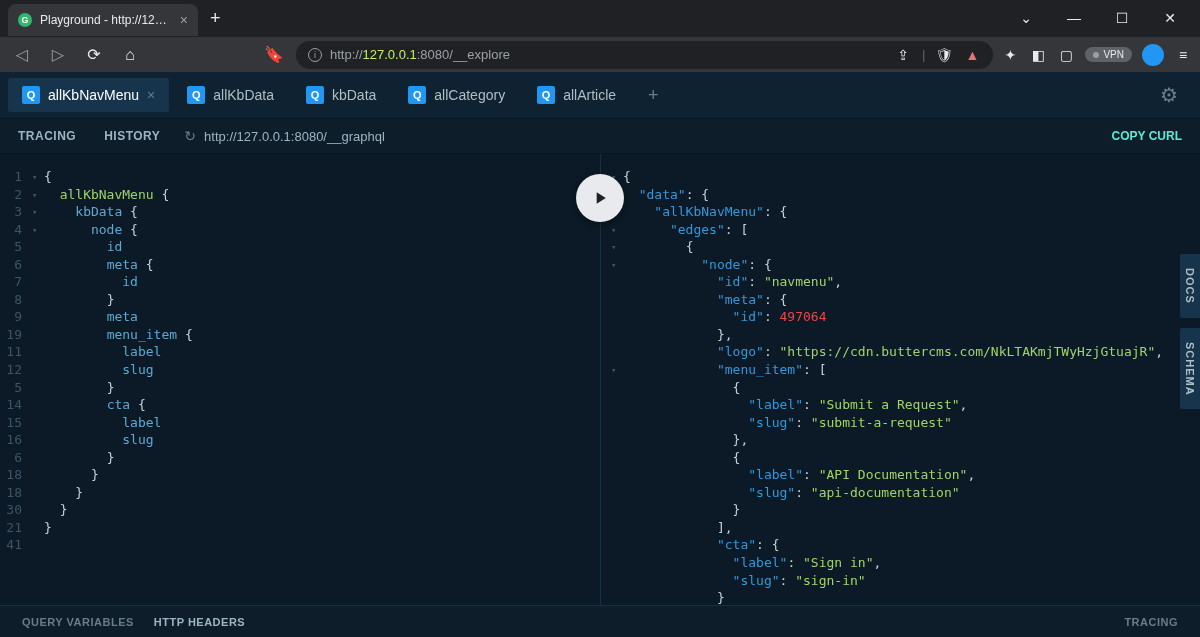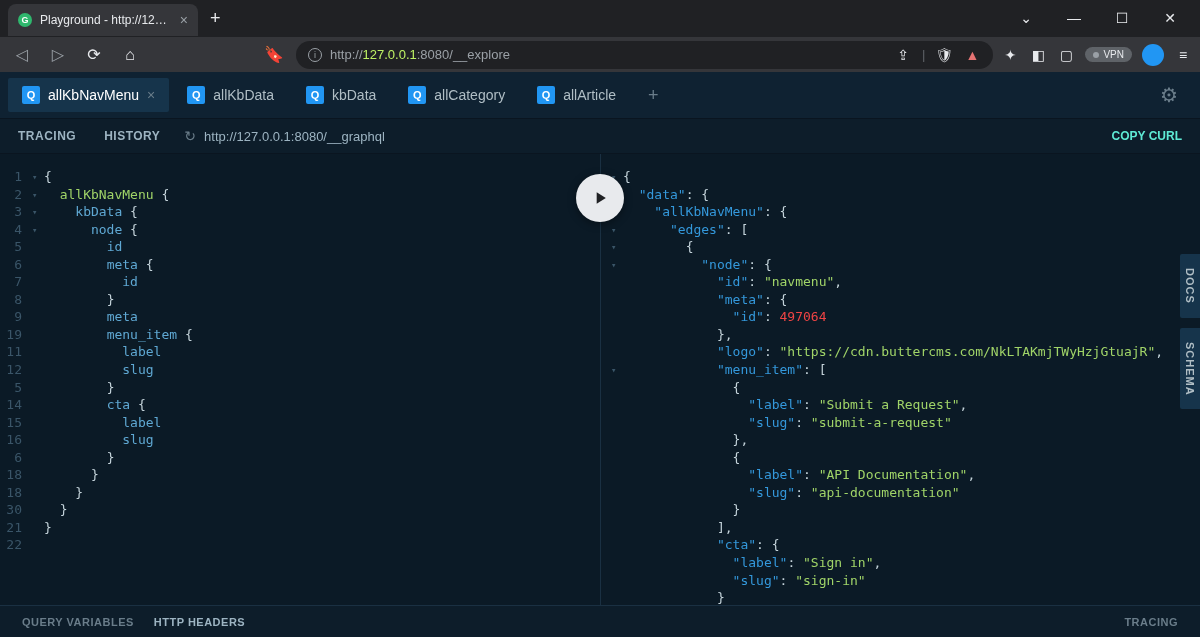--- a/index.html
+++ b/index.html
@@ -259,21 +259,21 @@
           <span class="ln">30</span>
           <span class="fold"> </span>
           <span class="code"><span>  </span><span class="tk-brace">}</span></span>
         </div>
         <div class="gutter-row">
           <span class="ln">21</span>
           <span class="fold"> </span>
           <span class="code"><span class="tk-brace">}</span></span>
         </div>
         <div class="gutter-row">
-          <span class="ln">22</span>
+          <span class="ln">41</span>
           <span class="fold"> </span>
           <span class="code"></span>
         </div>
       </div>
     <div class="editor-pane right" id="response-pane">
         <div class="gutter-row">
           <span class="ln" style="width: 6px;"></span>
           <span class="fold">▾</span>
           <span class="code"><span class="tk-brace">{</span></span>
         </div>

